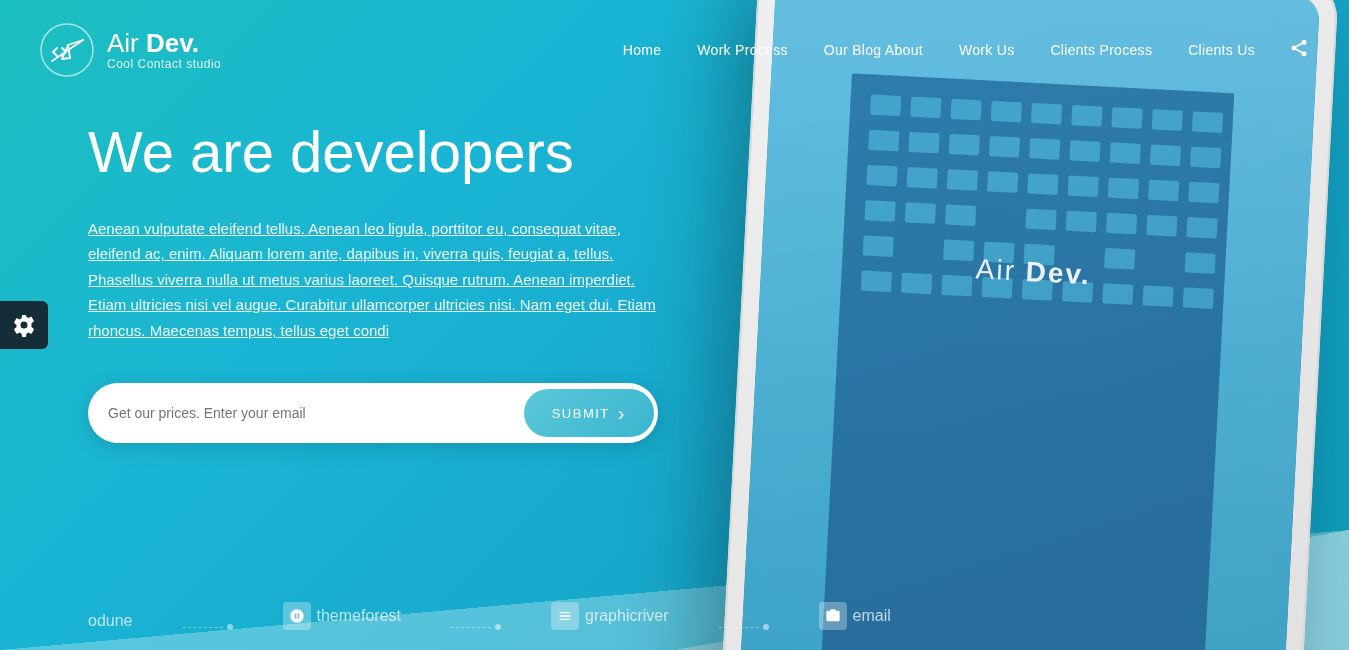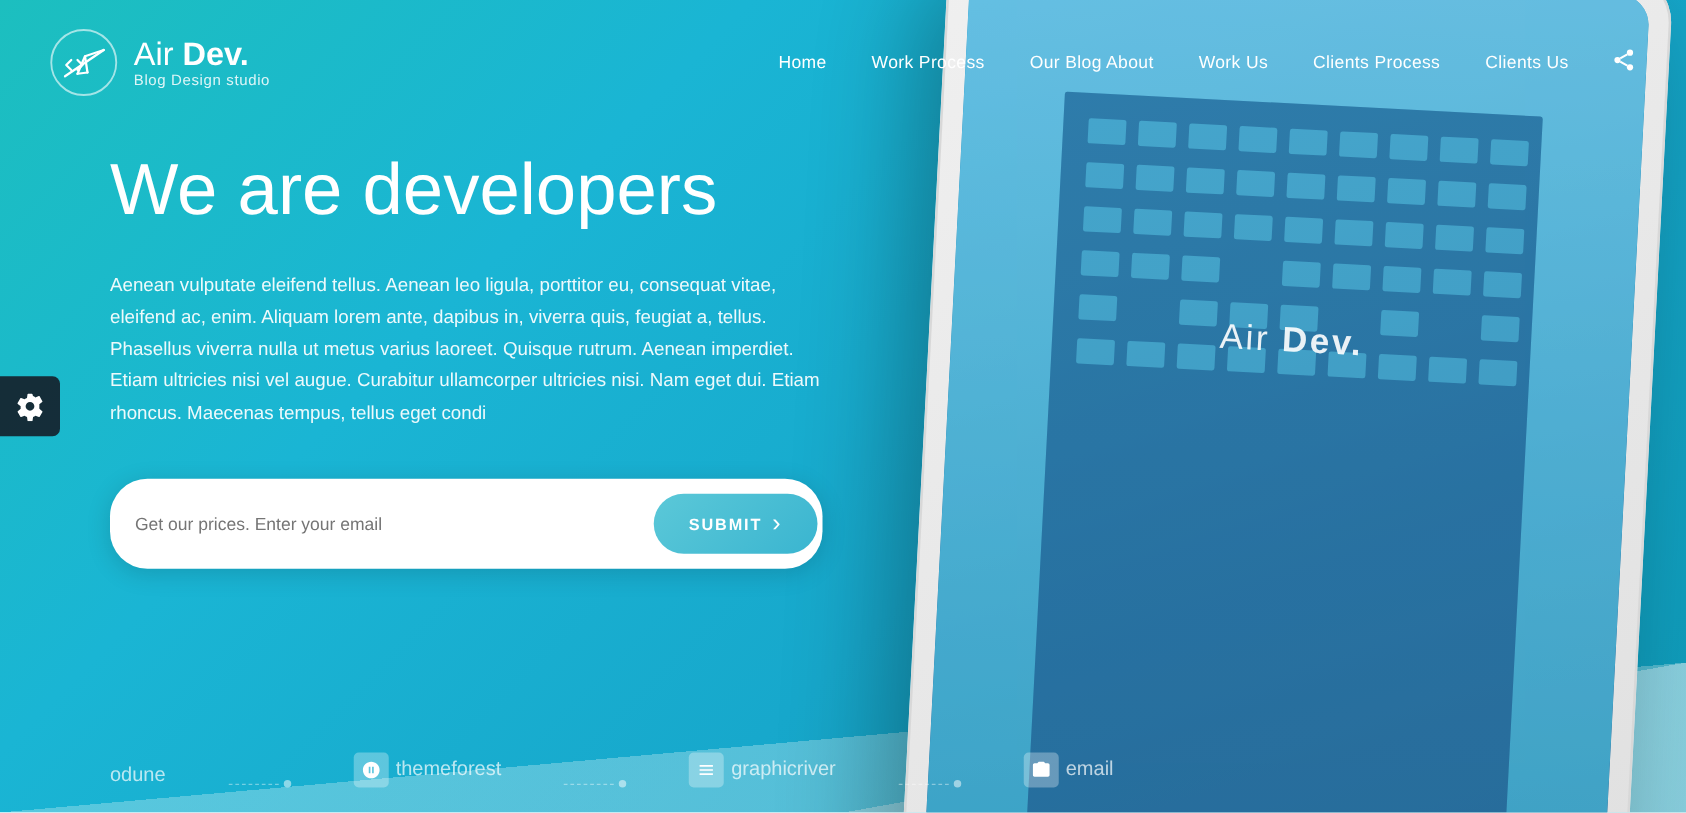--- a/index.html
+++ b/index.html
@@ -115,28 +115,29 @@
     .hero-headline strong {
       font-weight: 400;
     }
 
     .hero-body {
       color: rgba(255,255,255,0.92);
       font-size: 15px;
       line-height: 1.7;
       margin-bottom: 40px;
       max-width: 570px;
+      text-decoration: underline;
     }
 
     
     .email-form {
       display: flex;
       align-items: center;
       width: 570px;
-      height: 72px;
+      height: 60px;
       background: white;
       border-radius: 30px;
       padding: 4px 4px 4px 20px;
       box-shadow: 0 4px 20px rgba(0,0,0,0.15);
       margin-bottom: 60px;
     }
 
     .email-input {
       flex: 1;
       border: none;
@@ -147,21 +148,21 @@
     }
 
     .submit-btn {
       background: linear-gradient(135deg, #5bc8d8, #3ab5d0);
       color: white;
       border: none;
       border-radius: 26px;
       padding: 0 28px;
       height: 48px;
       font-size: 13px;
-      font-weight: 700;
+      font-weight: 400;
       letter-spacing: 1.5px;
       cursor: pointer;
       display: flex;
       align-items: center;
       gap: 8px;
     }
 
     .submit-btn::after {
       content: '›';
       font-size: 20px;
@@ -318,21 +319,21 @@
 
             <polyline points="17,25 13,29 17,33"></polyline>
             <polyline points="22,25 26,29 22,33"></polyline>
           </g>
         </svg>
       </div>
       <div class="logo-text-area">
         <div class="logo-title">
           <span>Air </span><strong>Dev.</strong>
         </div>
-        <div class="logo-sub">Blog Design studio</div>
+        <div class="logo-sub">Cool Contact studio</div>
       </div>
     </div>
 
     <ul class="nav-links">
       <li><a href="#">Home</a></li>
       <li><a href="#">Work Process</a></li>
       <li><a href="#">Our Blog About</a></li>
       <li><a href="#">Work Us</a></li>
       <li><a href="#">Clients Process</a></li>
       <li><a href="#">Clients Us</a></li>

